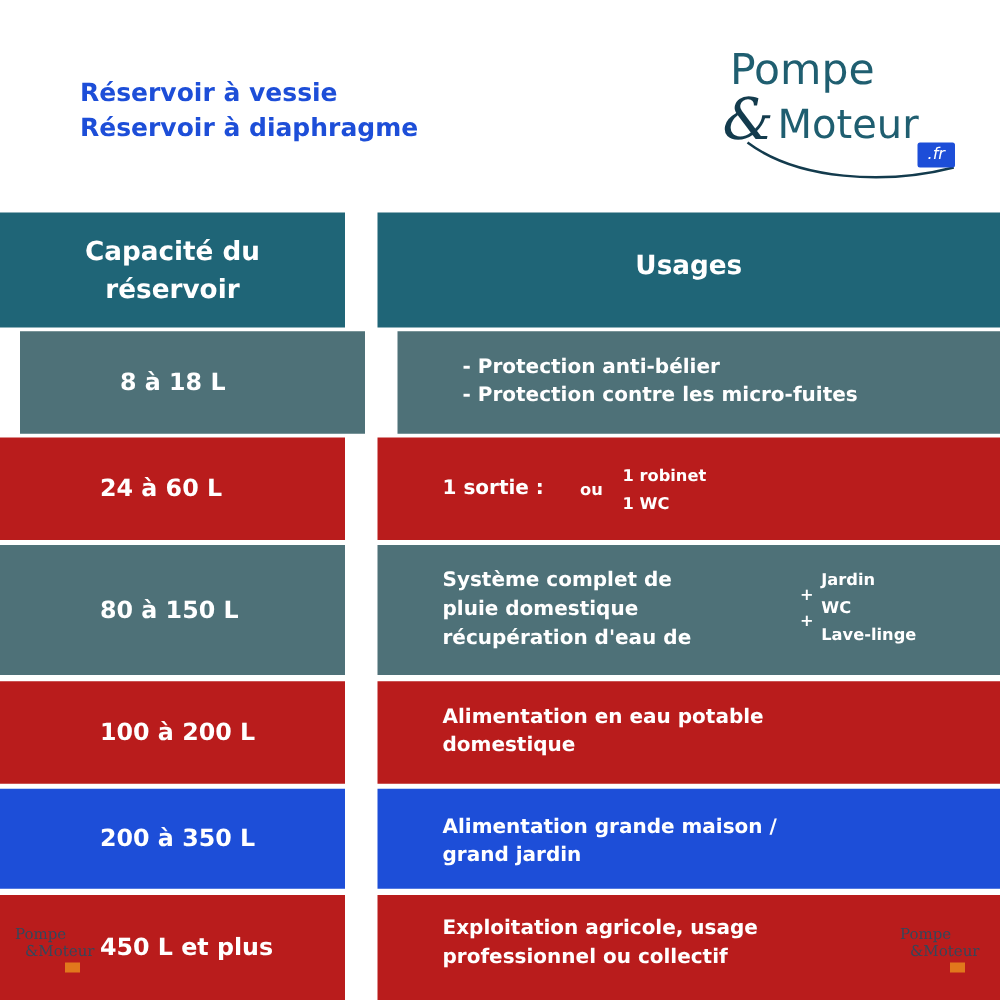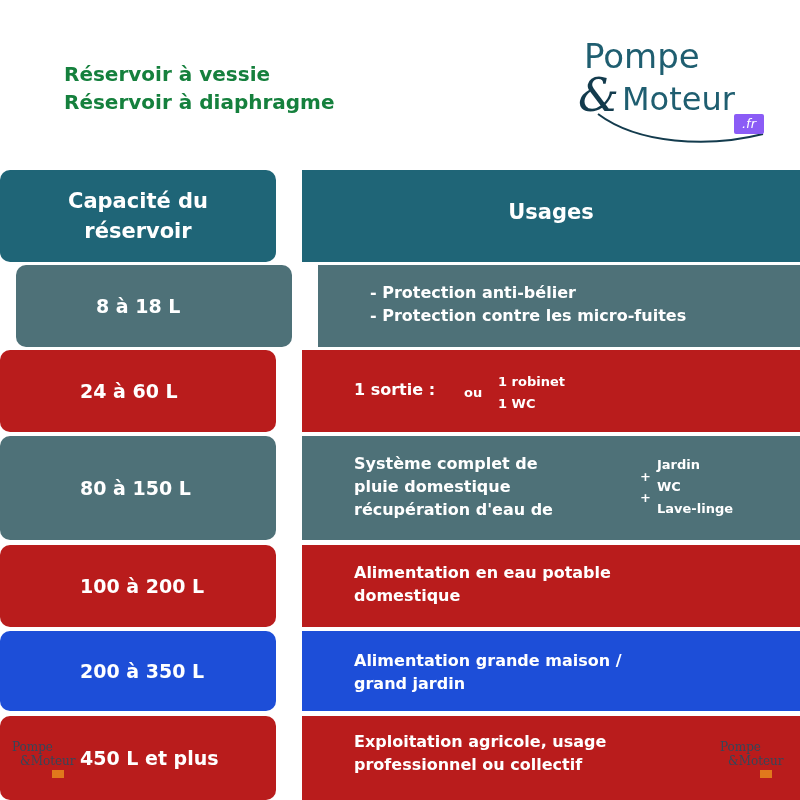--- a/index.html
+++ b/index.html
@@ -1,30 +1,30 @@
 <!DOCTYPE html>
 <html><head>
 <meta charset="utf-8">
 <style>
   html, body { margin:0; padding:0; }
   body { width:800px; height:800px; background:#ffffff; position:relative; overflow:hidden;
          font-family:"DejaVu Sans", sans-serif; }
-  .title { position:absolute; left:64px; top:60px; font-weight:bold; font-size:20px; line-height:28px; color:#15803d; }
+  .title { position:absolute; left:64px; top:60px; font-weight:bold; font-size:20px; line-height:28px; color:#1d4ed8; }
   .title div { white-space:nowrap; }
   .logo { position:absolute; left:578px; top:36px; width:200px; height:110px; }
   .logo .l1 { position:absolute; left:6px; top:0px; font-family:"DejaVu Sans", sans-serif; font-size:34px; color:#1f5e70; letter-spacing:0px; }
   .logo .amp { position:absolute; left:0px; top:32px; font-family:"DejaVu Serif", serif; font-style:italic; font-size:46px; color:#133b4d; }
   .logo .l2 { position:absolute; left:44px; top:44px; font-family:"DejaVu Sans", sans-serif; font-size:32px; color:#1f5e70; }
-  .logo .fr { position:absolute; left:156px; top:78px; width:30px; height:20px; background:#8b5cf6; color:#fff; font-size:13px; line-height:20px; text-align:center; font-style:italic; border-radius:2px; }
+  .logo .fr { position:absolute; left:156px; top:78px; width:30px; height:20px; background:#1d4ed8; color:#fff; font-size:13px; line-height:20px; text-align:center; font-style:italic; border-radius:2px; }
   .logo svg { position:absolute; left:0; top:0; }
 
   .table { position:absolute; left:0; top:170px; width:800px; }
   .row { position:absolute; left:0; width:800px; }
   .cell { position:absolute; top:0; height:100%; box-sizing:border-box; color:#ffffff; font-weight:bold; }
-  .c1 { left:0; width:276px;border-radius:10px; }
+  .c1 { left:0; width:276px; }
   .c2 { left:302px; width:498px; }
   .hdr .cell { background:#1f6577; }
   .hdr .c1 { display:flex; align-items:center; justify-content:center; text-align:center; font-size:21px; line-height:30px; }
   .hdr .c2 { display:flex; align-items:center; justify-content:center; font-size:21px; padding-bottom:8px; }
   .cap { display:flex; align-items:center; padding-left:80px; font-size:19px; }
   .use { padding-left:52px; font-size:16px; line-height:23px; font-weight:bold; }
   .dark { background:#4e7178; }
   .teal { background:#b91c1c; }
   .orange { background:#1d4ed8; }
   .small { font-size:13px; line-height:22px; }

